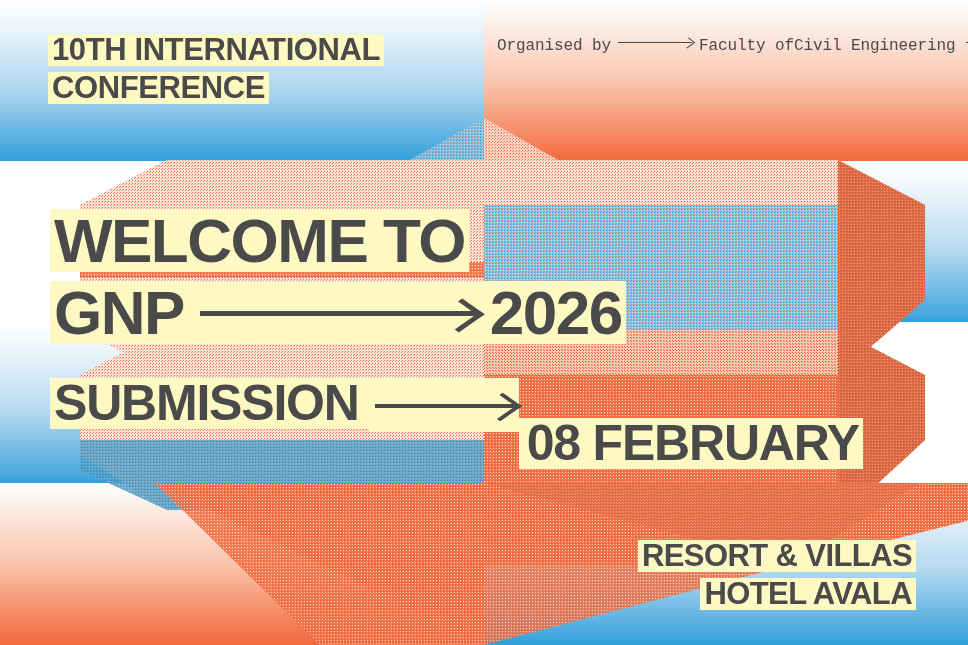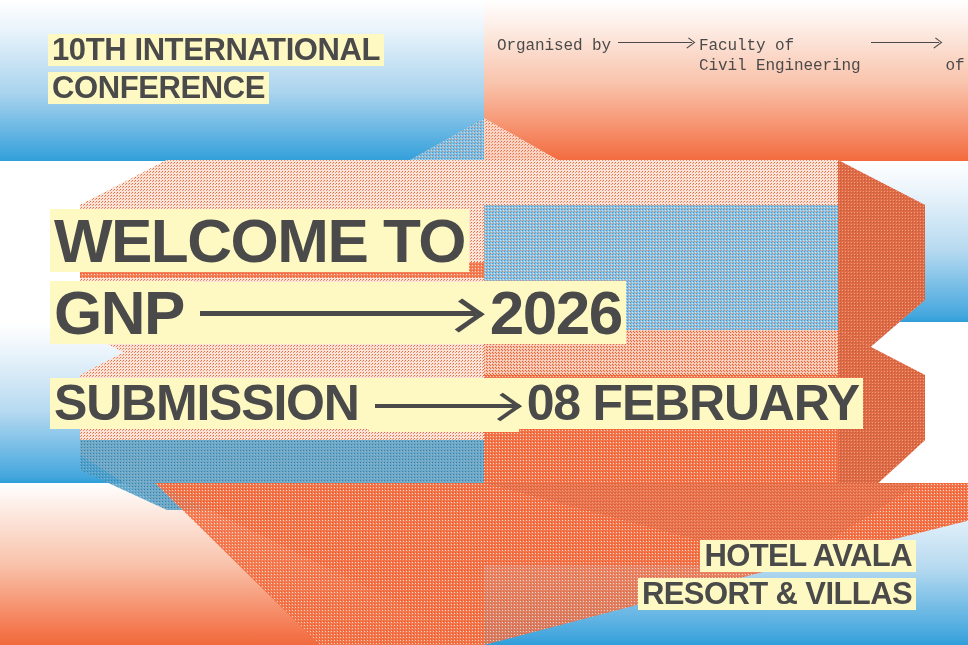--- a/index.html
+++ b/index.html
@@ -57,21 +57,21 @@
     margin-bottom:2px;
   }
 
   
   #organised{
     left:497px;top:36px;width:455px;
     font-family:"Liberation Mono","DejaVu Sans Mono",monospace;
     font-size:16px;letter-spacing:-0.1px;line-height:1.25;color:#4a4a4a;
   }
   .metarow{display:flex;align-items:flex-start;white-space:nowrap;}
-  .metacol{display:flex;flex-direction:column;}
+  .metacol{display:flex;flex-direction:row;}
   .arrow-m{
     position:relative;display:inline-block;
     height:12px;margin:0 7px;flex:0 0 auto;
   }
   .arrow-m .shaft{
     position:absolute;top:6px;left:0;height:1.4px;background:#4a4a4a;
   }
   .arrow-m .head{
     position:absolute;top:1.5px;right:0;width:7px;height:9px;
     border-top:1.4px solid #4a4a4a;border-right:1.4px solid #4a4a4a;
@@ -266,22 +266,22 @@
       <span class="hl" style="padding-left:8px;">2026</span>
     </div>
   </div>
 
   <div class="tx" id="head2b" style="left:50px;top:378px;white-space:nowrap;display:flex;align-items:flex-start;">
     <span class="hl" style="font-size:50px;font-weight:700;letter-spacing:-1.2px;padding-right:10px;">SUBMISSION</span>
     <span class="hl bigarrow" style="width:150px;height:54px;padding:0;">
       <span class="shaft" style="left:6px;top:26px;width:140px;height:4px;"></span>
       <span class="head" style="right:6px;top:16px;width:19px;height:22px;border-top-width:4px;border-right-width:4px;"></span>
     </span>
-    <span class="hl" style="font-size:50px;font-weight:700;letter-spacing:-1.2px;padding-left:8px;">08 FEBRUARY</span>
+    <span class="hl" style="font-size:50px;font-weight:700;letter-spacing:-1.2px;padding-left:8px;margin-top:40px;">08 FEBRUARY</span>
   </div>
 
 
   <div class="tx" id="hotel">
+    <div class="line"><span class="hl">RESORT &amp; VILLAS</span></div>
     <div class="line"><span class="hl">HOTEL AVALA</span></div>
-    <div class="line"><span class="hl">RESORT &amp; VILLAS</span></div>
   </div>
 
 </div>
 
 </body></html>

